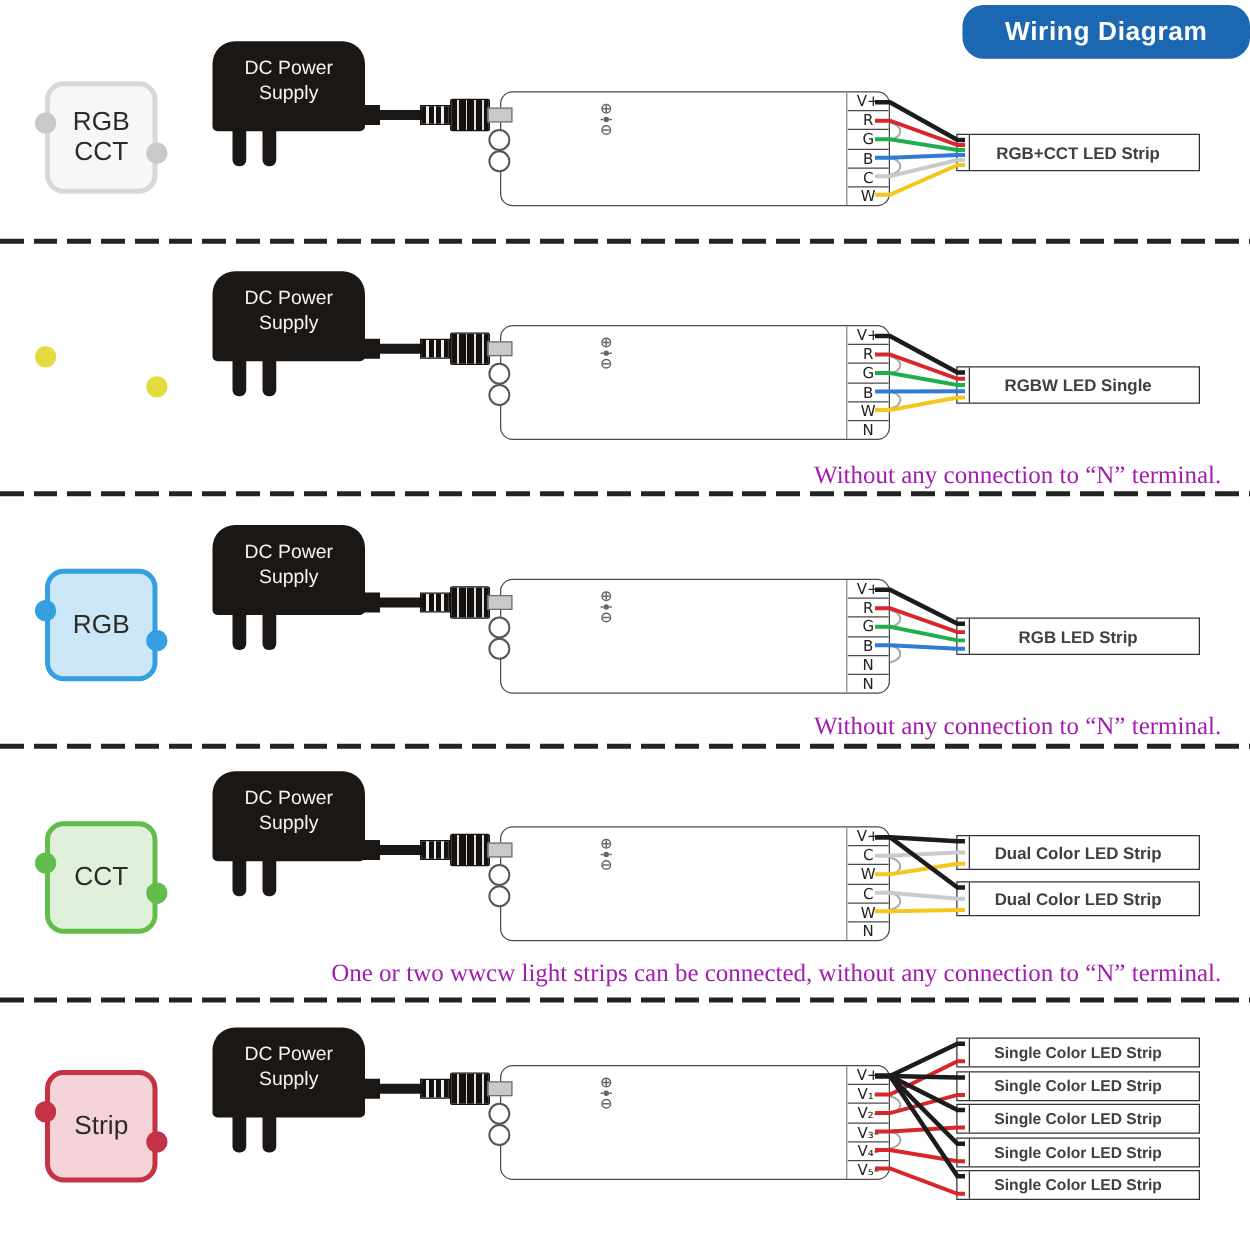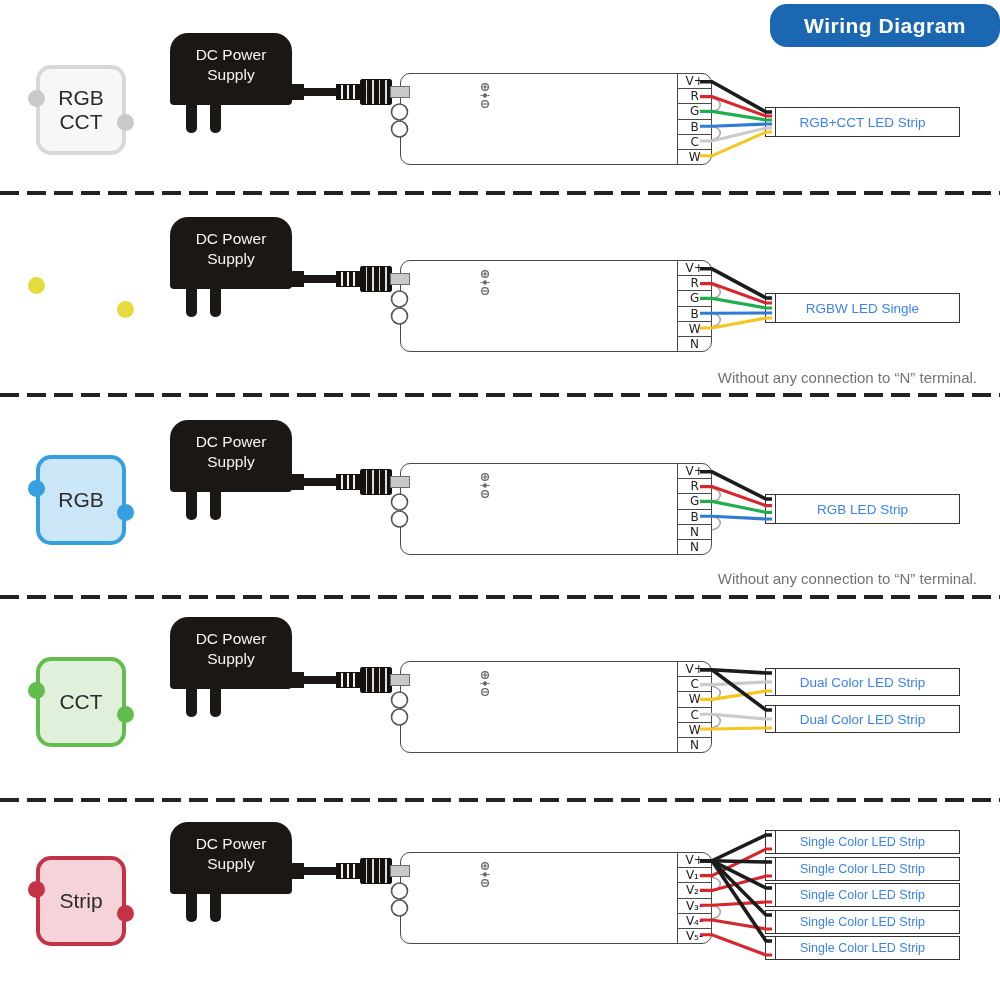--- a/index.html
+++ b/index.html
@@ -28,22 +28,22 @@
   .term-cell{flex:1;display:flex;align-items:center;justify-content:center;
              font-family:"DejaVu Sans",sans-serif;font-size:12px;color:#222;border-top:1.6px solid #4a4a4a;}
   .term-cell:first-child{border-top:none;}
   .pill{position:absolute;border:1.6px solid #555;border-radius:16px;}
   .pdot{position:absolute;background:#2b2b2b;border-radius:50%;}
   .circ{position:absolute;border:1.6px solid #555;border-radius:50%;box-sizing:border-box;}
   .cdot{position:absolute;background:#2b2b2b;border-radius:50%;}
   .strip{position:absolute;background:#fff;border:1.6px solid #333;box-sizing:border-box;
          display:flex;align-items:center;justify-content:center;}
   .strip-line{position:absolute;left:9px;top:0;bottom:0;width:0;border-left:1.6px solid #333;}
-  .strip-label{font-size:13.5px;color:#3b82f6;font-weight:400;}
-  .note{position:absolute;right:23px;font-size:15px;font-weight:500;color:#737373;white-space:nowrap;}
+  .strip-label{font-size:13.5px;color:#404040;font-weight:700;}
+  .note{position:absolute;right:23px;font-size:20px;font-weight:500;color:#a21caf;white-space:nowrap;font-family:Liberation Serif, serif;}
   .sep{position:absolute;left:0;width:1000px;height:4px;
        background:repeating-linear-gradient(90deg,#232323 0 19px,transparent 19px 27px);}
   #wires{position:absolute;left:0;top:0;z-index:6;pointer-events:none;}
 </style>
 </head>
 <body>
 
 <div id="canvas">
   <div class="banner" id="banner" style="background: rgb(27, 103, 178); border-radius: 17px;">Wiring Diagram</div>
   <svg id="wires" width="1000" height="1000" viewBox="0 0 1000 1000">
@@ -268,20 +268,21 @@
     <div class="circ" style="left: 611px; top: 732px; width: 18px; height: 18px;"></div>
     <div class="cdot" style="left: 615px; top: 736px; width: 10px; height: 10px;"></div>
     <div class="strip" style="left: 765px; top: 668px; width: 195px; height: 28px;">
       <div class="strip-line"></div>
       <span class="strip-label">Dual Color LED Strip</span>
     </div>
     <div class="strip" style="left: 765px; top: 705px; width: 195px; height: 28px;">
       <div class="strip-line"></div>
       <span class="strip-label">Dual Color LED Strip</span>
     </div>
+    <div class="note" style="top: 768px;">One or two wwcw light strips can be connected, without any connection to “N” terminal.</div>
     <div class="icon-box" style="left: 36px; top: 856px; width: 82px; height: 82px; border: 4px solid rgb(197, 50, 70); background: rgb(244, 212, 217);">Strip</div>
     <div class="icon-dot" style="left: 28px; top: 881px; background: rgb(197, 50, 70);"></div>
     <div class="icon-dot" style="left: 117px; top: 905px; background: rgb(197, 50, 70);"></div>
     <div class="supply-body" style="left: 170px; top: 822px; width: 122px; height: 72px;">DC Power
 Supply</div>
     <div class="prong" style="left: 186px; top: 892px;"></div>
     <div class="prong" style="left: 210px; top: 892px;"></div>
     <div class="tab" style="left: 288px; top: 863px; width: 16px; height: 16px;"></div>
     <div class="cable" style="left: 300px; top: 867px; width: 40px; height: 8px;"></div>
     <div class="ribbed" style="left: 336px; top: 863px; width: 24px; height: 16px;"></div>

